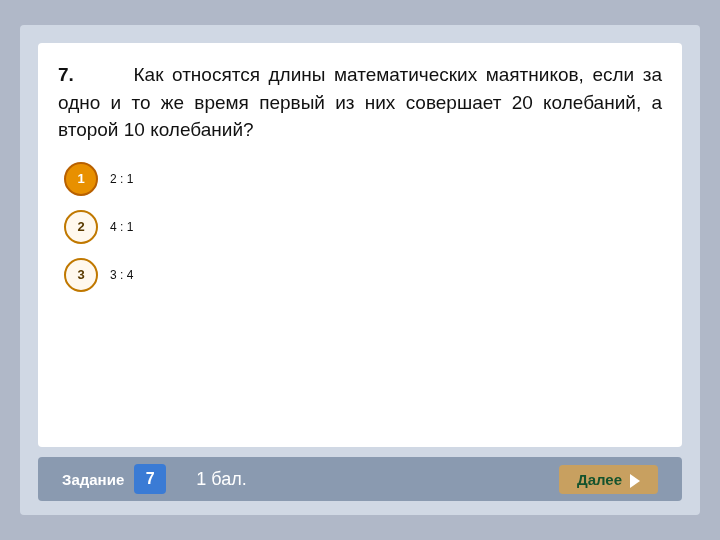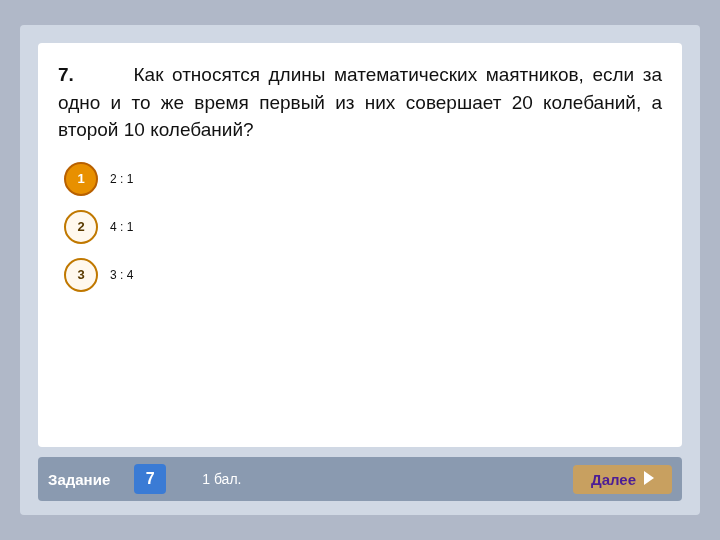--- a/index.html
+++ b/index.html
@@ -66,22 +66,22 @@
       color: #111;
     }
 
     .bottom-bar {
       height: 44px;
       background: #8a9ab0;
       margin: 0 18px 14px 18px;
       border-radius: 4px;
       display: flex;
       align-items: center;
-      padding: 0 10px;
-      gap: 24px;
+      padding: 0 24px;
+      gap: 10px;
     }
 
     .zadanie-label {
       color: #fff;
       font-size: 15px;
       font-weight: bold;
     }
 
     .task-number-box {
       background: #3a7bd5;
@@ -91,37 +91,37 @@
       width: 32px;
       height: 30px;
       border-radius: 4px;
       display: flex;
       align-items: center;
       justify-content: center;
     }
 
     .score-label {
       color: #fff;
-      font-size: 14px;
-      margin-left: 12px;
+      font-size: 18px;
+      margin-left: 20px;
     }
 
     .spacer { flex: 1; }
 
     .next-btn {
       background: #c8a060;
       border: none;
       border-radius: 4px;
       padding: 6px 18px;
       font-size: 15px;
       font-weight: bold;
-      color: #4c1d95;
+      color: #14532d;
       cursor: pointer;
       display: flex;
-      align-items: flex-start;
+      align-items: flex-end;
       gap: 8px;
       margin-left: 12px;
     }
 
     .next-btn .arrow {
       display: inline-block;
       width: 0;
       height: 0;
       border-top: 7px solid transparent;
       border-bottom: 7px solid transparent;

